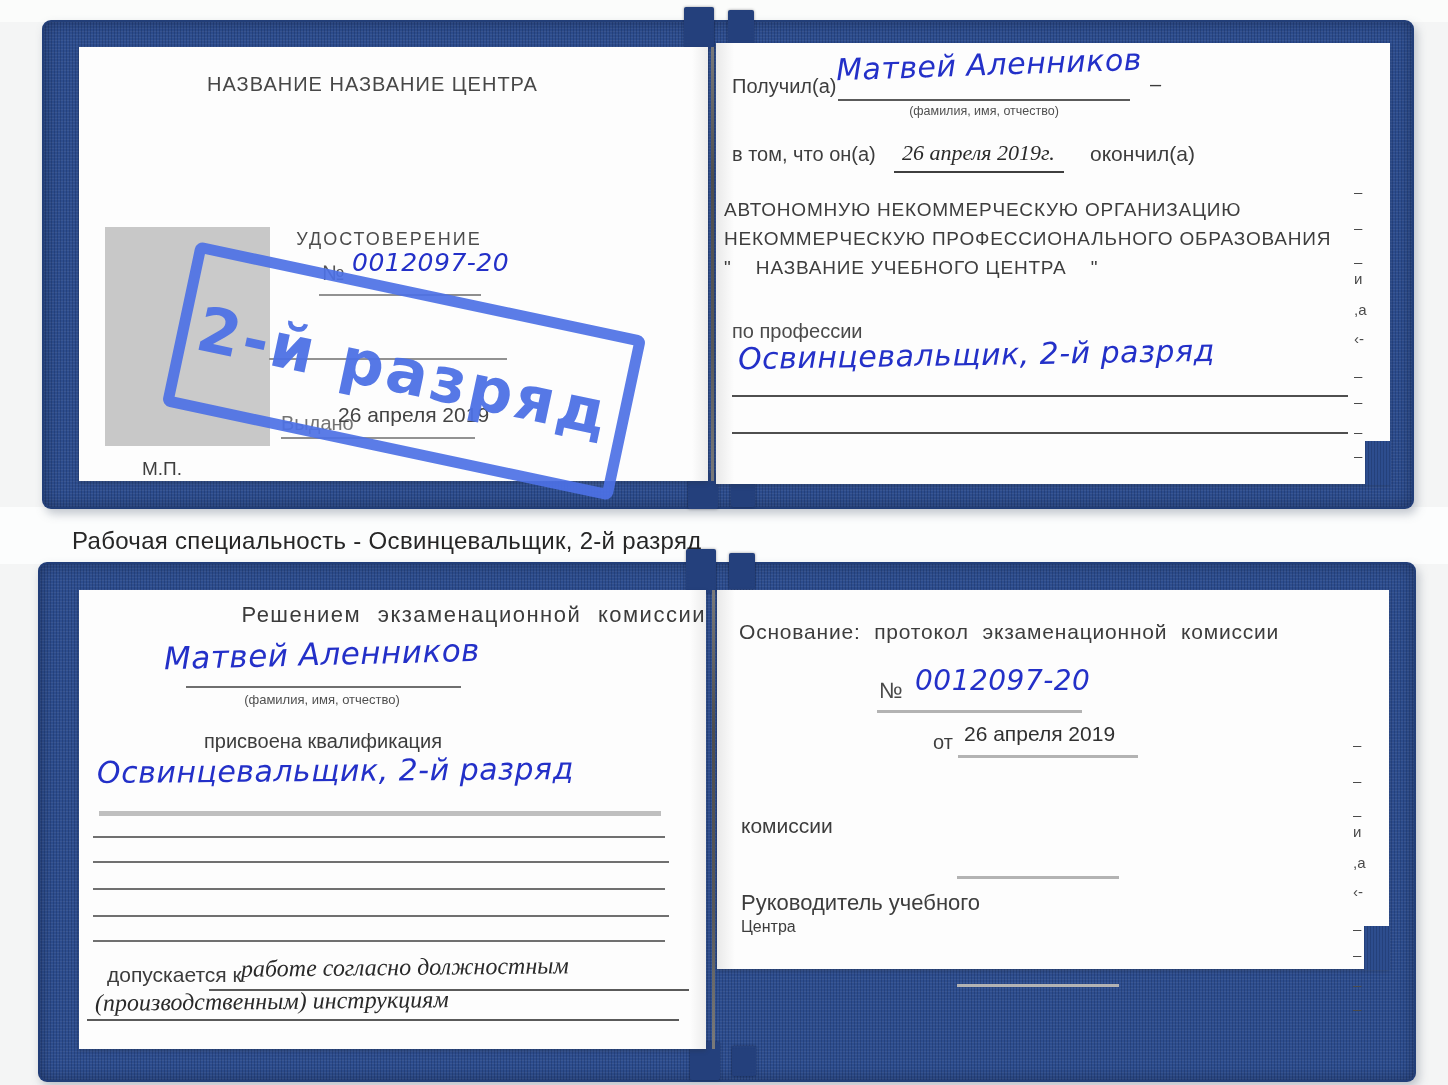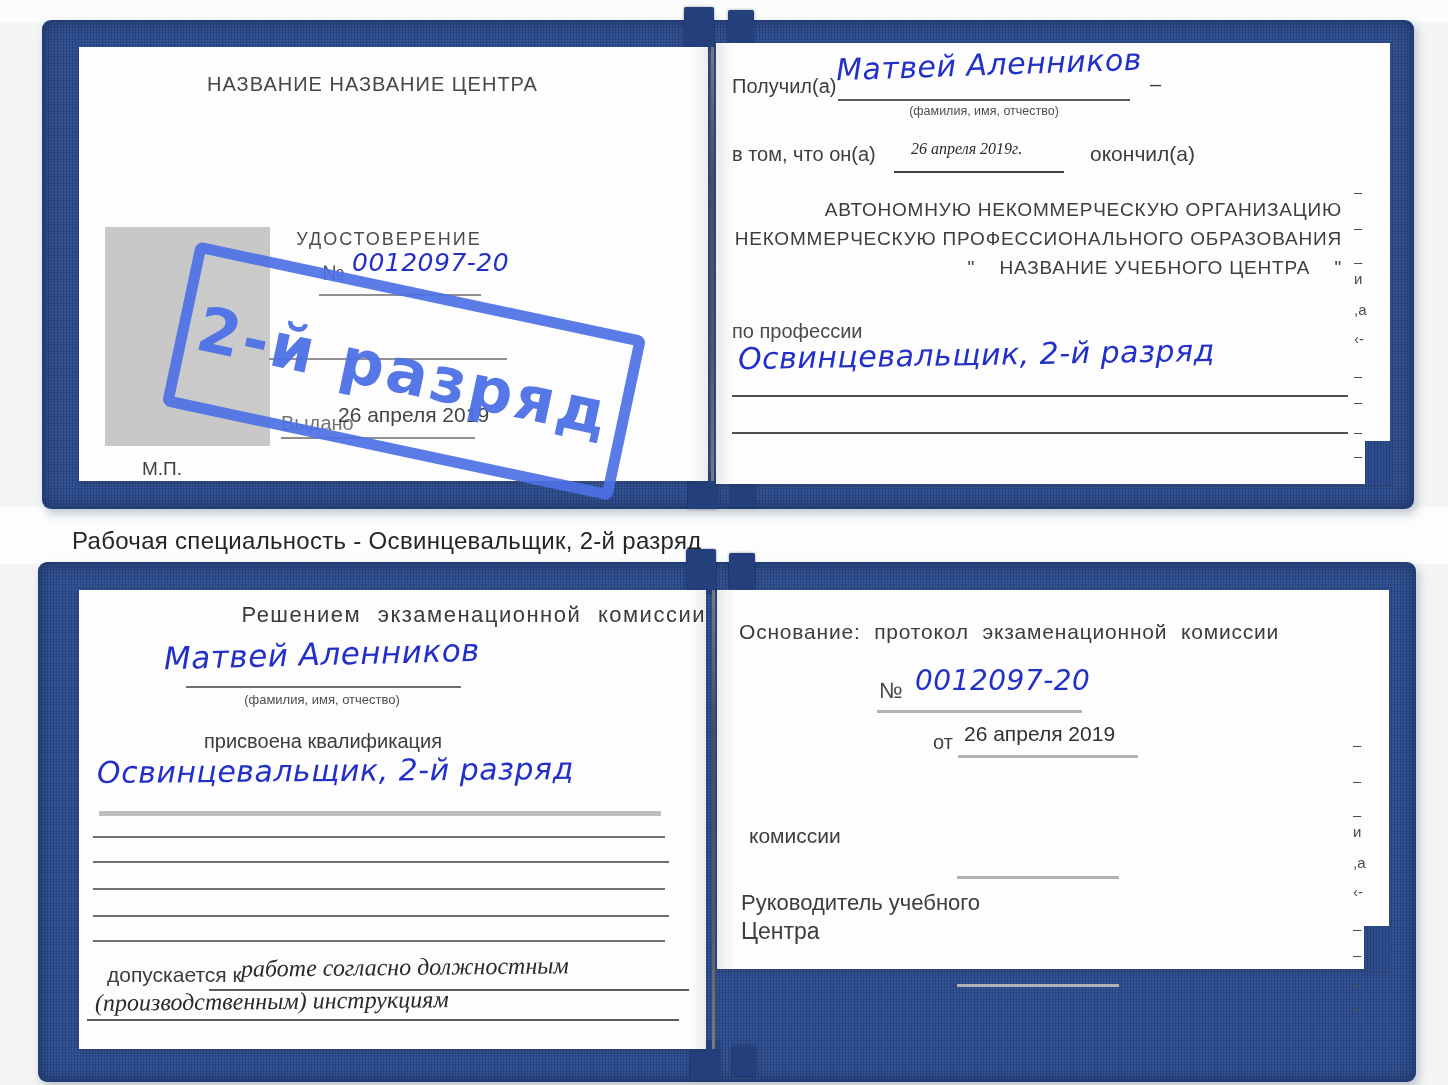--- a/index.html
+++ b/index.html
@@ -90,24 +90,24 @@
     font-size:62px;color:rgba(77,113,229,.95);letter-spacing:3px;white-space:nowrap;
   }
 
   
   .tr-received{left:16px;top:32px;font-size:20px;}
   .tr-name{left:120px;top:4px;font-size:30px;transform:rotate(-2deg);}
   .tr-name-line{left:122px;top:56px;width:292px;background:#5a5a5a;}
   .tr-dash{left:434px;top:30px;font-size:20px;color:#3c3c3c;}
   .tr-hint{left:140px;top:61px;width:256px;text-align:center;font-size:12.5px;color:#4f4f4f;}
   .tr-l2a{left:16px;top:100px;font-size:20px;}
-  .tr-date{left:186px;top:97px;font-size:16px;margin-left:9px;}
+  .tr-date{left:186px;top:97px;font-size:22px;}
   .tr-date-line{left:178px;top:128px;width:170px;background:#3f3f3f;}
   .tr-l2b{left:374px;top:99px;font-size:21px;}
-  .tr-org{left:8px;top:152px;width:618px;text-align:right;
+  .tr-org{left:8px;top:152px;width:618px;text-align:left;
     font-size:19px;line-height:29px;letter-spacing:.8px;color:#3d3d3d;}
   .tr-prof-label{left:16px;top:277px;font-size:20px;color:#4a4a4a;}
   .tr-prof-value{left:22px;top:294px;font-size:30px;transform:rotate(-1deg);}
   .tr-line1{left:16px;top:352px;width:616px;}
   .tr-line2{left:16px;top:389px;width:616px;}
 
   
   .edge{width:24px;font-size:15px;color:#4a4a4a;}
   .edge span{position:absolute;left:0;white-space:nowrap;}
   .edge-tr{left:638px;top:140px;}
@@ -134,24 +134,24 @@
 
   
   .br-basis{left:22px;top:30px;width:640px;font-size:21px;letter-spacing:.8px;word-spacing:7px;}
   .br-num-label{left:162px;top:88px;font-size:22px;color:#4a4a4a;}
   .br-num-value{left:198px;top:74px;font-size:28px;}
   .br-num-line{left:160px;top:120px;width:205px;}
   .br-date-label{left:216px;top:141px;font-size:20px;color:#3f3f3f;}
   .br-date-value{left:247px;top:132px;font-size:21px;color:#303030;}
   .br-date-line{left:241px;top:165px;width:180px;}
   .br-chair1{left:24px;top:194px;font-size:21px;}
-  .br-chair2{left:24px;top:234px;font-size:21px;margin-left:8px;}
+  .br-chair2{left:24px;top:224px;font-size:21px;}
   .br-sig1{left:240px;top:286px;width:162px;}
   .br-head1{left:24px;top:300px;font-size:22px;}
-  .br-head2{left:24px;top:328px;font-size:23px;}
+  .br-head2{left:24px;top:328px;font-size:16px;}
   .br-sig2{left:240px;top:394px;width:162px;}
 </style>
 </head>
 <body>
 
 <div class="abs strip-top"></div>
 <div class="abs strip-mid"></div>
 
 <div class="abs cover cover-top"></div>
 <div class="abs tab" style="left:684px;top:7px;width:30px;height:42px;"></div>

